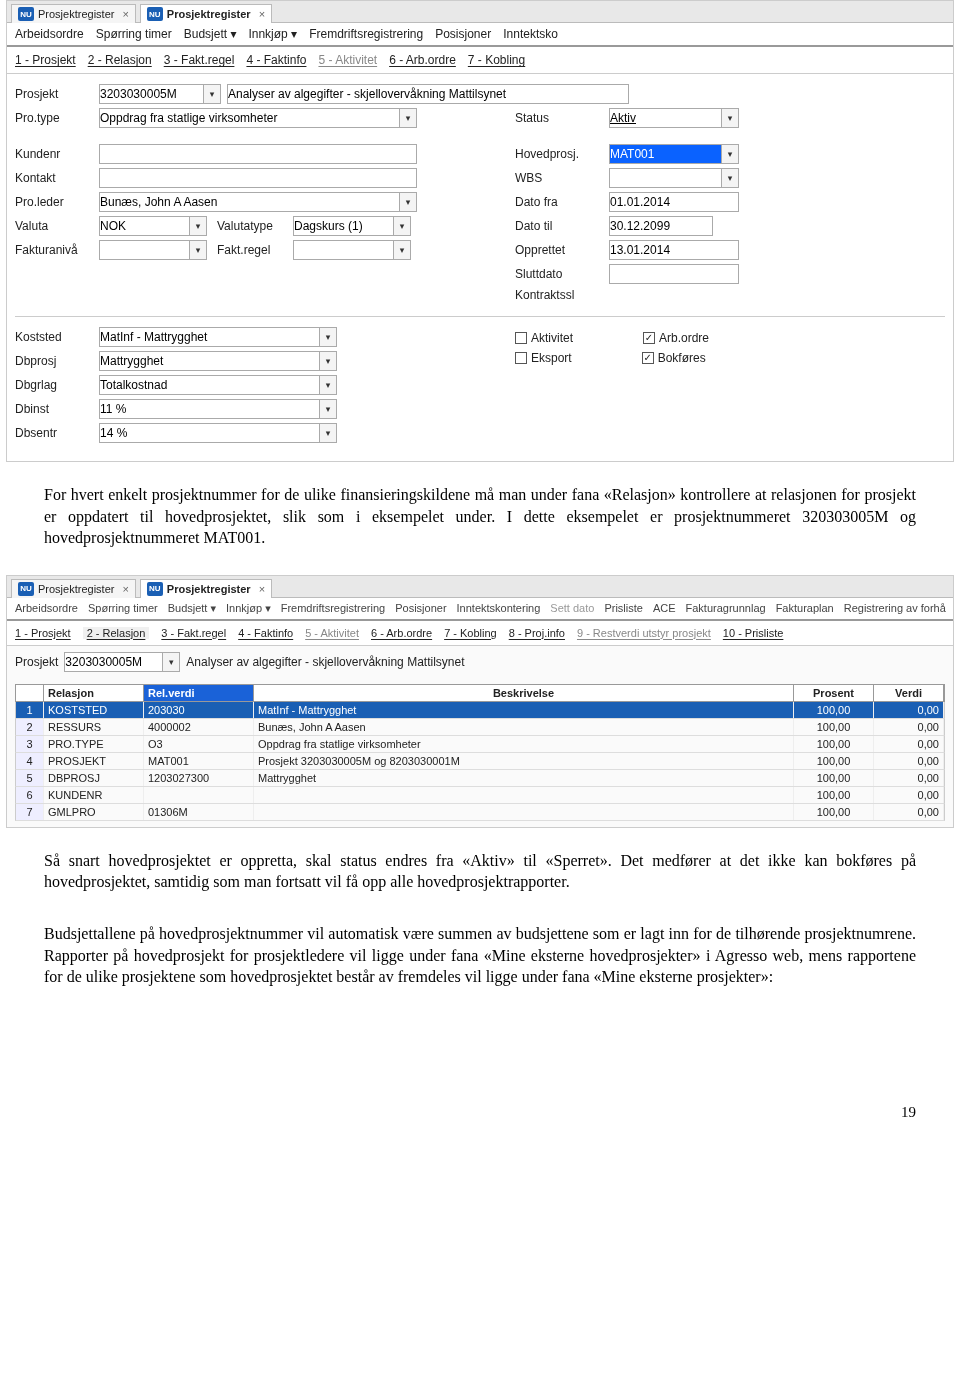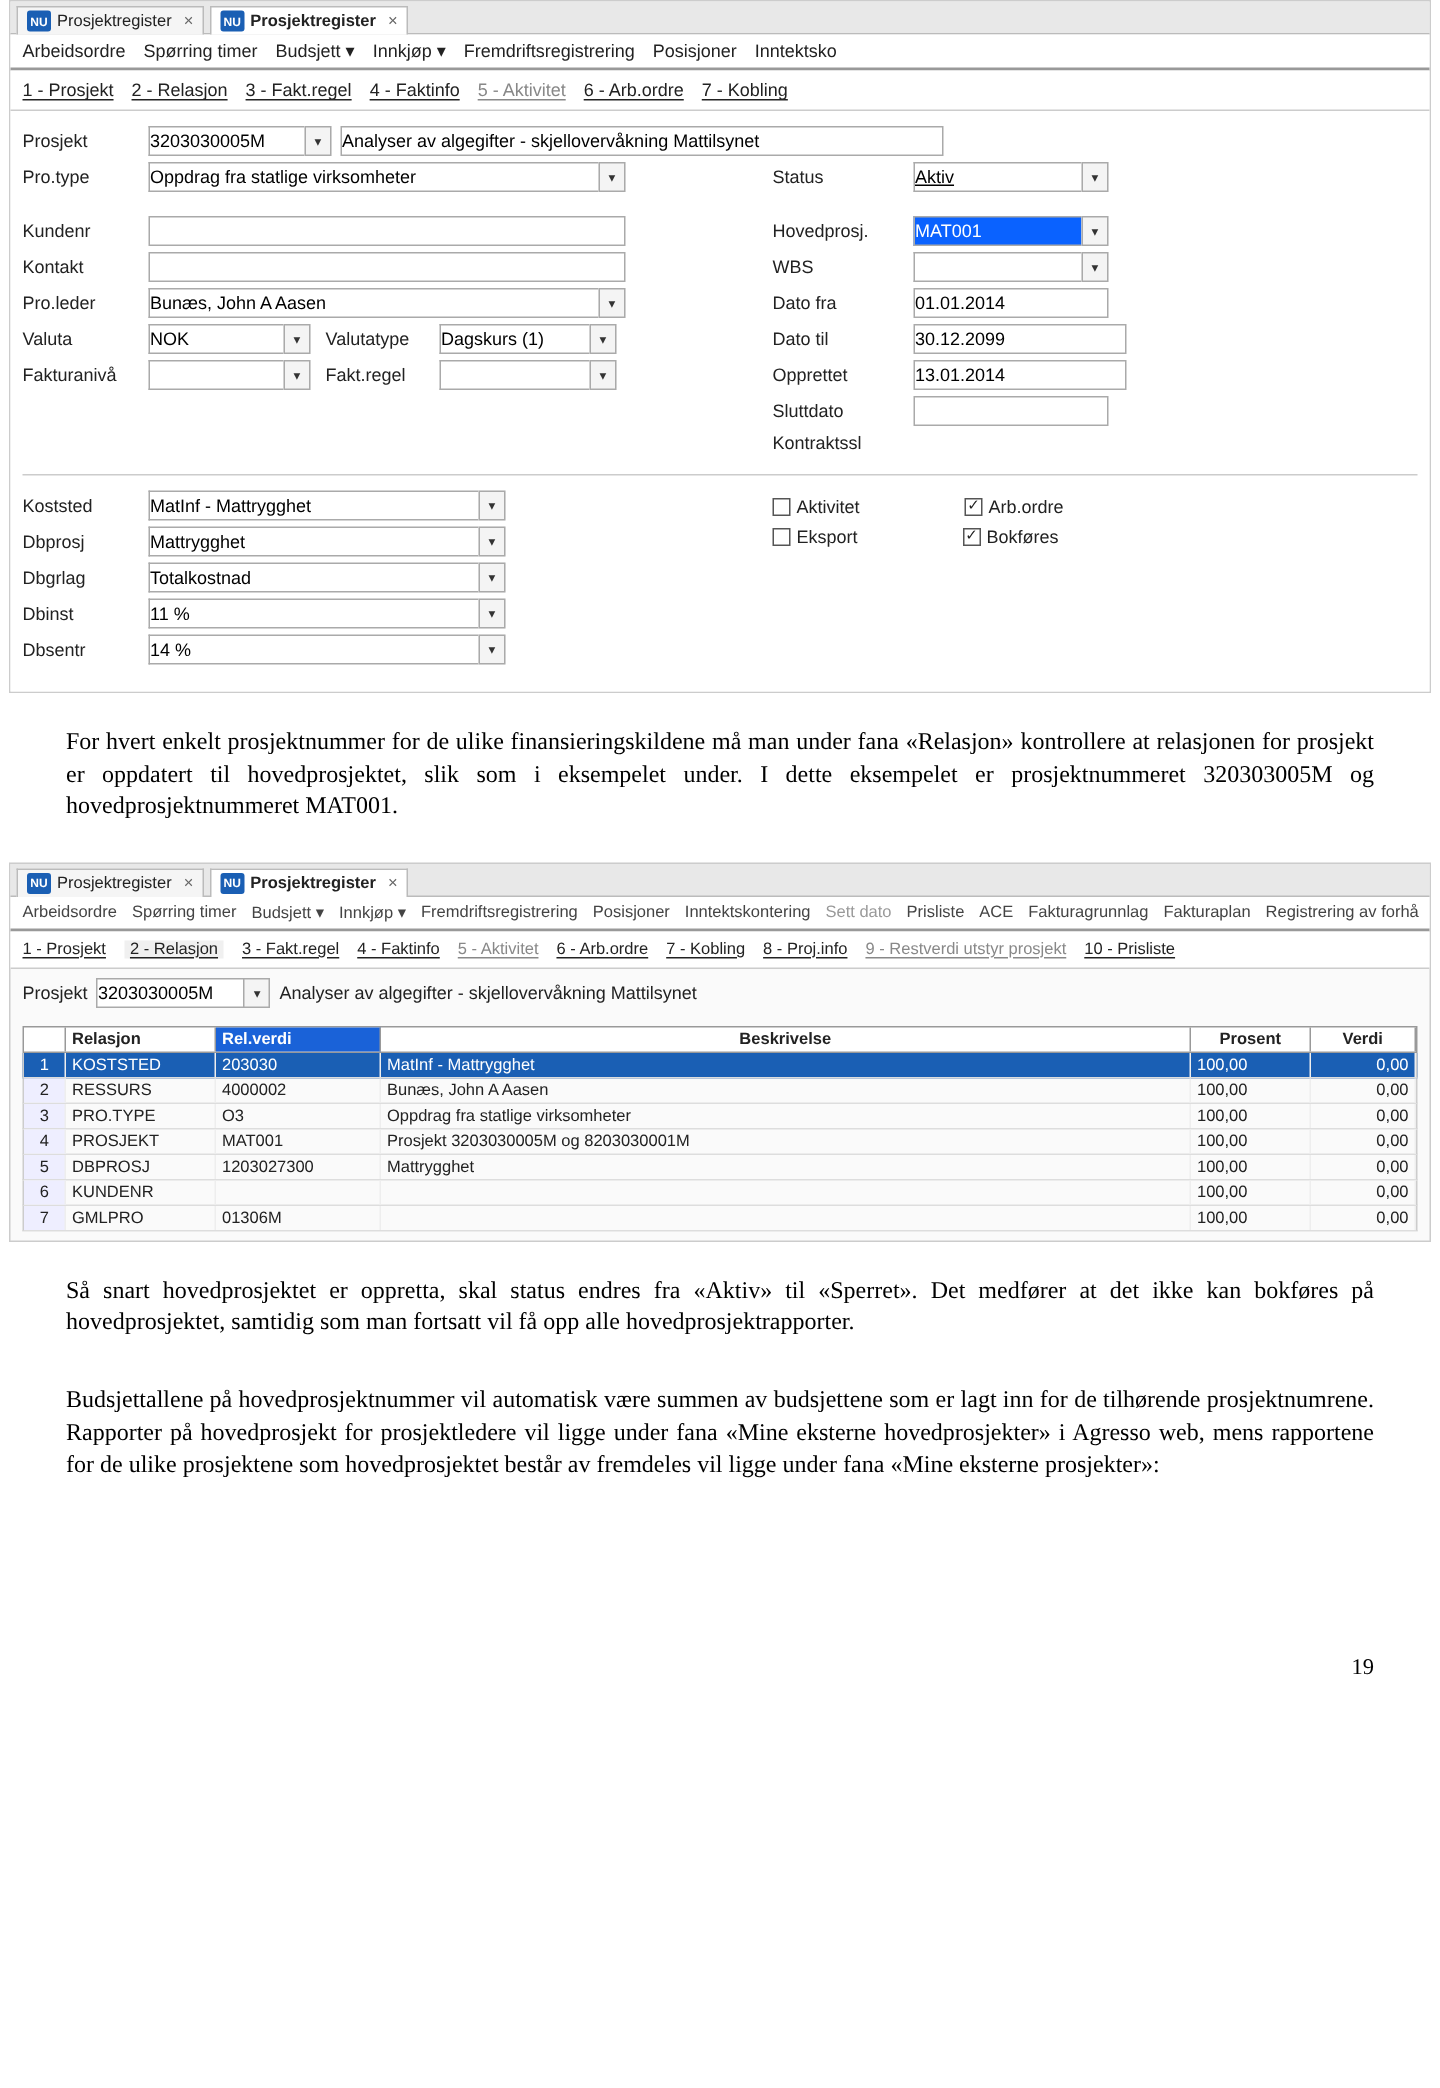--- a/index.html
+++ b/index.html
@@ -80,21 +80,21 @@
   .table-wrap { padding:6px 8px; }
   .hdr-row2 { display:flex; background:#fff; border:1px solid #999; font-weight:600; font-size:11px;}
   .hdr-row2 > div { border-right:1px solid #999; padding:2px 4px; }
   .row2 { display:flex; border-left:1px solid #ccc;border-right:1px solid #ccc;border-bottom:1px solid #ddd; font-size:11px;}
   .row2 > div { border-right:1px solid #eee; padding:2px 4px; }
   .c-num { width:28px; text-align:center;}
   .c-rel { width:100px; }
   .c-val { width:110px; }
   .c-val-hdr { background:#1a62d8; color:#fff; }
   .c-besk { flex:1; }
-  .c-pros { width:80px; text-align:left;}
+  .c-pros { width:80px; text-align:center;}
   .c-verdi{ width:70px; text-align:right;}
   .row2 .c-num { background:#eef; }
   .row2.selected { background:#1a5fb4; color:#fff;}
   .row2.selected .c-num { background:#1a5fb4;}
   .menubar2 { font-size:11px; gap:10px; color:#444;}
   .menubar2 .dim { color:#999;}
   .proj-line { display:flex; align-items:center; gap:6px; padding:6px 8px; font-size:12px;}
   
   .prose {
     font-family: Garamond, "Times New Roman", serif;
@@ -223,25 +223,25 @@
                 <input class="field" style="width: 112px;">
                 <div class="caret">▾</div>
               </div>
             </div>
         <div class="row">
               <div class="lbl-r">Dato fra</div>
               <input class="field" style="width: 130px;" value="01.01.2014">
             </div>
         <div class="row">
               <div class="lbl-r">Dato til</div>
-              <input class="field" style="width: 142px;" value="30.12.2099">
+              <input class="field" style="width: 104px;" value="30.12.2099">
             </div>
         <div class="row">
               <div class="lbl-r">Opprettet</div>
-              <input class="field" style="width: 142px;" value="13.01.2014">
+              <input class="field" style="width: 130px;" value="13.01.2014">
             </div>
         <div class="row">
               <div class="lbl-r">Sluttdato</div>
               <input class="field" style="width: 130px;">
             </div>
         <div class="row">
               <div class="lbl-r">Kontraktssl</div>
             </div>
       </div>
     </div>

